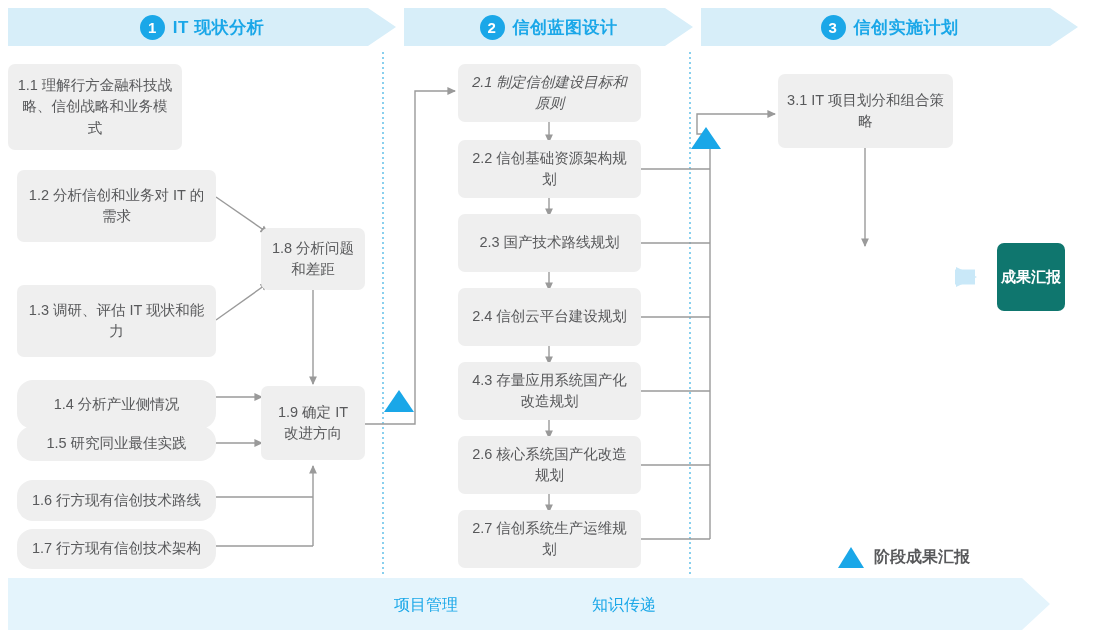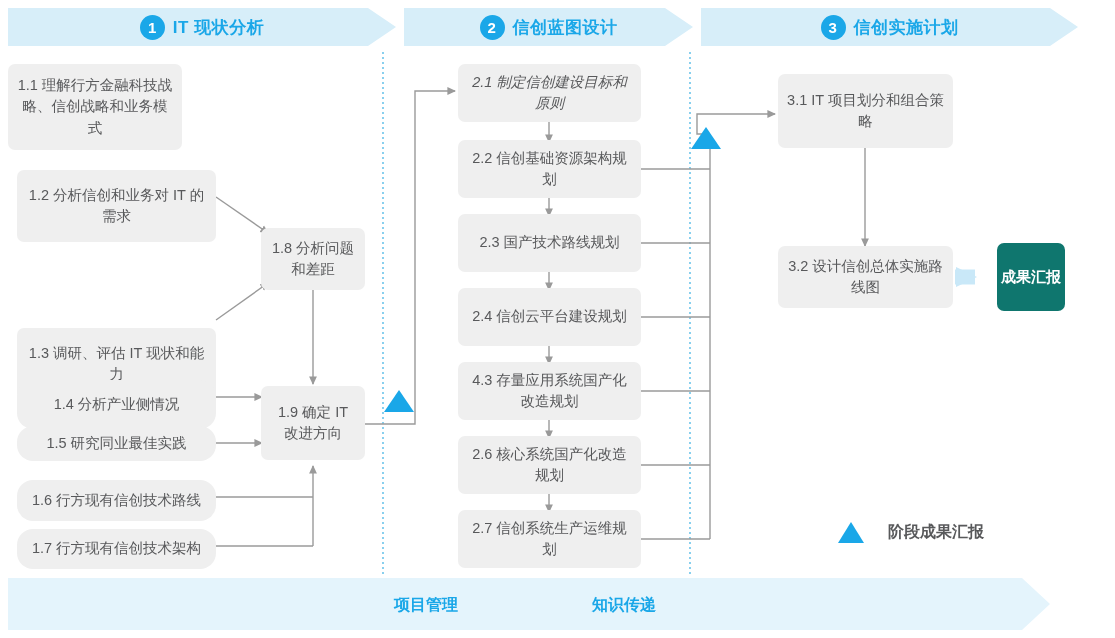--- a/index.html
+++ b/index.html
@@ -70,39 +70,40 @@
     display:flex;
     align-items:center;
     justify-content:center;
     text-align:center;
   }
   
   .legend{
     position:absolute;
     display:flex;
     align-items:center;
-    gap:24px;
+    gap:10px;
+    margin-top:25px;
   }
   .legend-tri{
     width:0;height:0;
     border-left:13px solid transparent;
     border-right:13px solid transparent;
     border-bottom:21px solid #1aa7e8;
   }
   .legend-label{
     color:#58595b;
     font-size:16px;
     font-weight:bold;
   }
   
   .band-label{
     position:absolute;
     color:#1aa7e8;
     font-size:16px;
-    font-weight:bold;
+    font-weight:normal;
   }
 </style>
 </head>
 <body>
 
 <div id="canvas">
 
   <svg class="layer" viewBox="0 0 1115 638">
     <defs>
       <marker id="ah" markerWidth="9" markerHeight="9" refX="7.6" refY="4.5" orient="auto" markerUnits="userSpaceOnUse">
@@ -173,21 +174,21 @@
   </div>
   <div class="phase-banner" style="left:701px; top:8px;  width:377px;">
     <span class="phase-num">3</span>
     <span>信创实施计划</span>
   </div>
 
   <div class="node" style="left:8px;  top:64px;  width:174px; height:86px;">1.1 理解行方金融科技战略、信创战略和业务模式</div>
 
   <div class="node" style="left:17px; top:170px; width:199px; height:72px;">1.2 分析信创和业务对 IT 的需求</div>
 
-  <div class="node" style="left:17px; top:285px; width:199px; height:72px;margin-top:43px;">1.3 调研、评估 IT 现状和能力</div>
+  <div class="node" style="left:17px; top:285px; width:199px; height:72px;">1.3 调研、评估 IT 现状和能力</div>
 
   <div class="node pill" style="left:17px; top:380px; width:199px; height:49px;">1.4 分析产业侧情况</div>
 
   <div class="node pill" style="left:17px; top:426px; width:199px; height:35px;">1.5 研究同业最佳实践</div>
 
   <div class="node pill" style="left:17px; top:480px; width:199px; height:41px;">1.6 行方现有信创技术路线</div>
 
   <div class="node pill" style="left:17px; top:529px; width:199px; height:40px;">1.7 行方现有信创技术架构</div>
 
   <div class="node" style="left:261px; top:228px; width:104px; height:62px;">1.8 分析问题和差距</div>
@@ -203,21 +204,20 @@
   <div class="node" style="left:458px; top:288px; width:183px; height:58px;">2.4 信创云平台建设规划</div>
 
   <div class="node" style="left:458px; top:362px; width:183px; height:58px;">4.3 存量应用系统国产化改造规划</div>
 
   <div class="node" style="left:458px; top:436px; width:183px; height:58px;">2.6 核心系统国产化改造规划</div>
 
   <div class="node" style="left:458px; top:510px; width:183px; height:58px;">2.7 信创系统生产运维规划</div>
 
   <div class="node" style="left:778px; top:74px;  width:175px; height:74px;">3.1 IT 项目划分和组合策略</div>
 
-  <div class="node" style="left:778px; top:246px; width:175px; height:62px;">3.2 设计信创总体实施路线图</div>
 
   <div class="result-box" style="left:997px; top:243px; width:68px; height:68px;">
     <span style="display:block;">成果汇报</span>
   </div>
 
   <div class="legend" style="left:838px; top:522px;">
     <span class="legend-tri"></span>
     <span class="legend-label">阶段成果汇报</span>
   </div>
 

